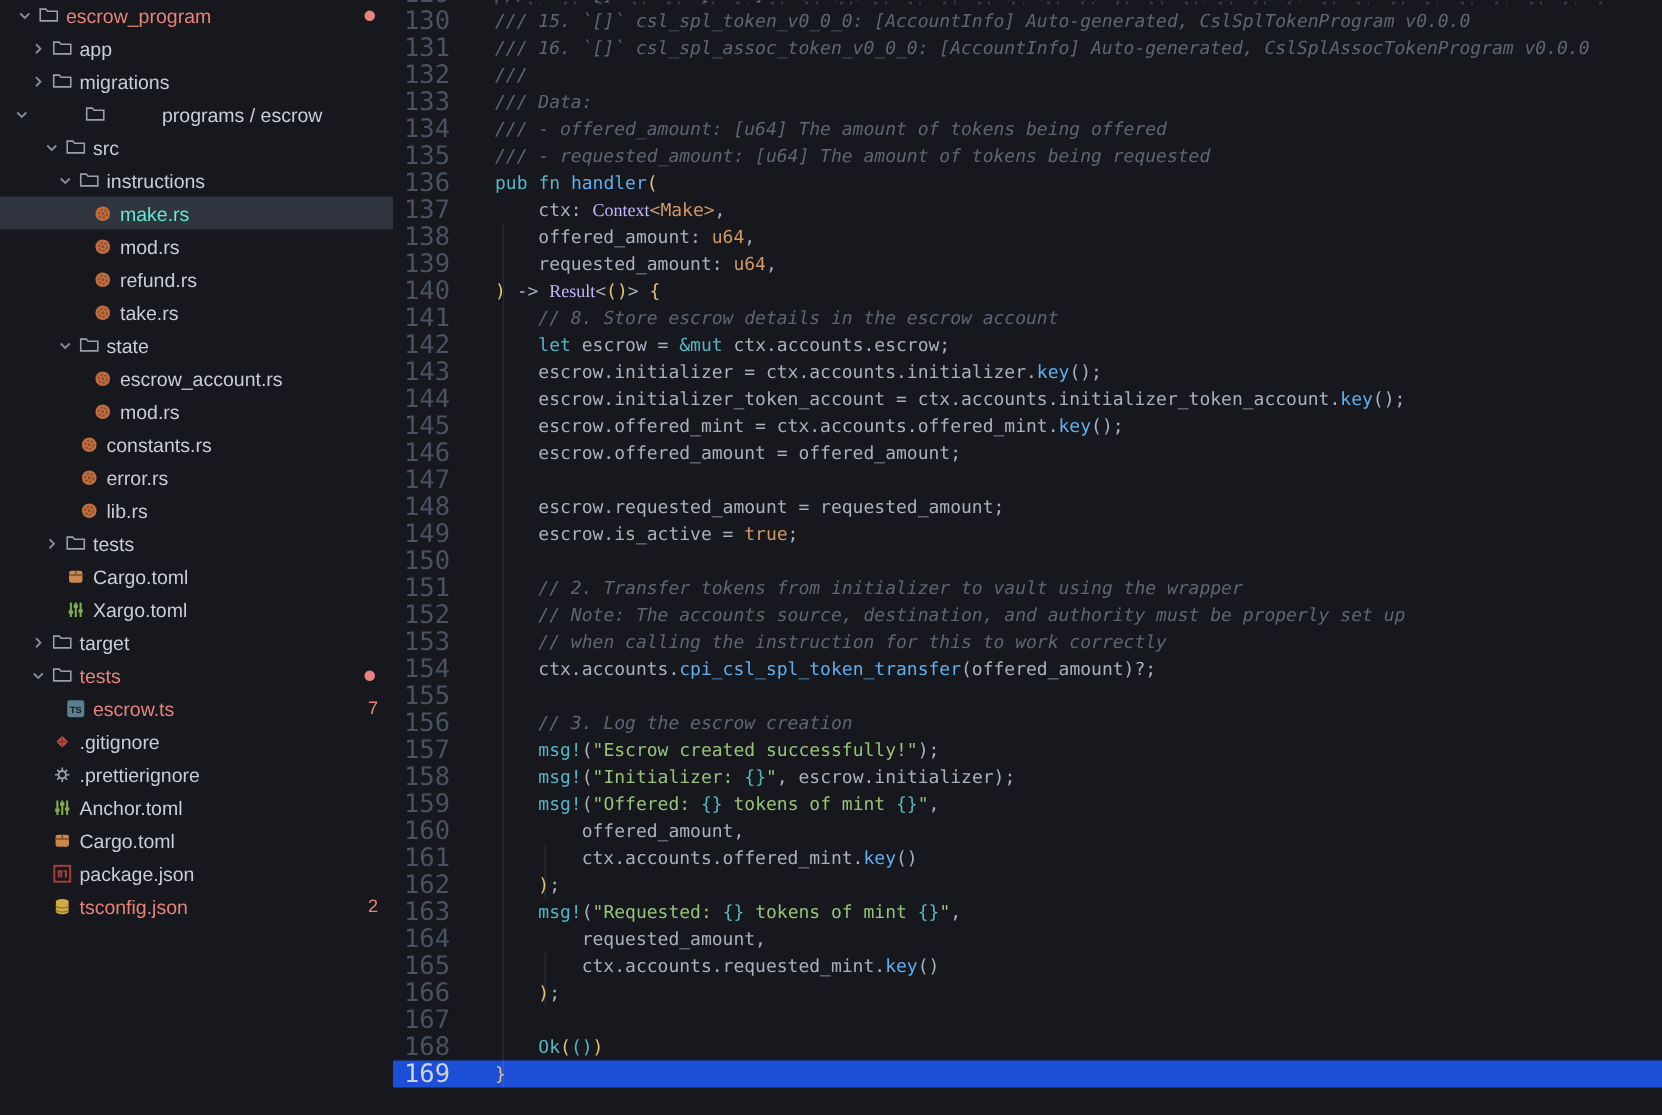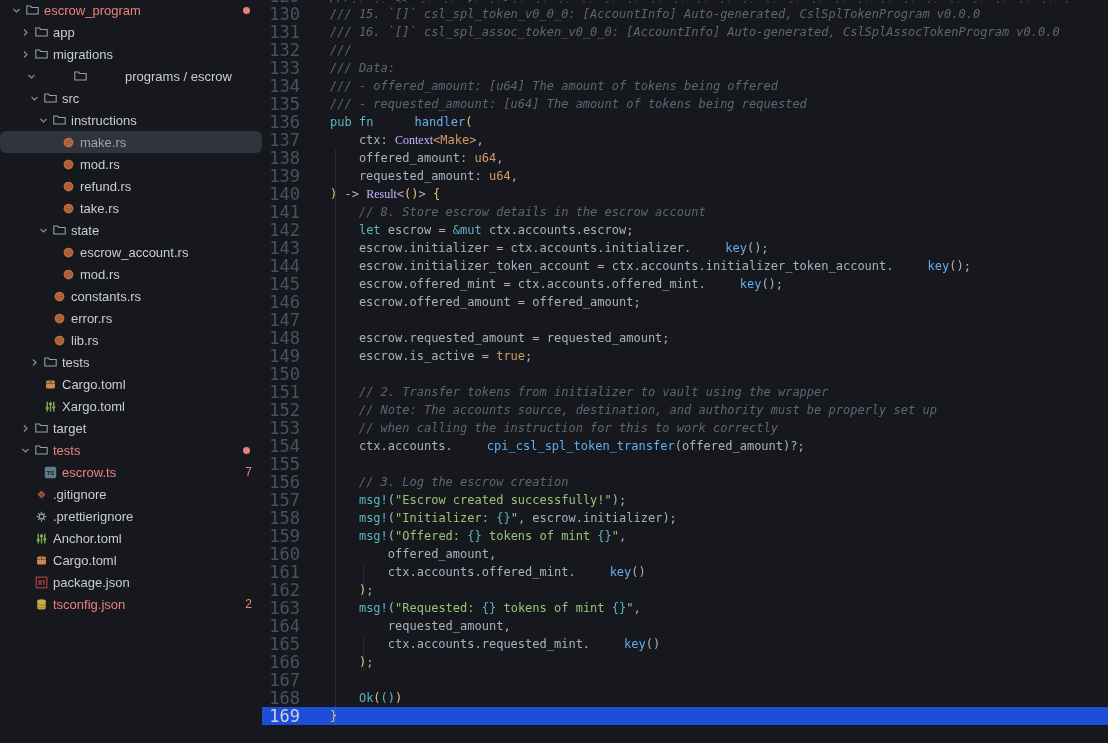--- a/index.html
+++ b/index.html
@@ -3,40 +3,40 @@
 <meta charset="utf-8">
 <style>
   * { margin:0; padding:0; box-sizing:border-box; }
   html,body { width:1108px; height:743px; overflow:hidden; }
   body { background:#16181e; font-family:"Liberation Sans", sans-serif; display:flex; }
 
   
   .sidebar { width:262px; height:743px; flex:0 0 262px; overflow:hidden; position:relative; }
   .tree { margin-top:-1px; }
   .row { height:22px; display:flex; align-items:center; position:relative; color:#c9cdd4; font-size:13px; cursor:pointer; }
-  .row.sel { background:#30343e; color:#a3a3a3;border-radius:6px; }
+  .row.sel { background:#30343e; color:#5eead4; }
   .row.err { color:#e8837b; }
   .chev { width:16px; height:16px; flex:0 0 16px; display:flex; align-items:center; justify-content:center; }
   .ficon { width:16px; height:16px; flex:0 0 16px; display:flex; align-items:center; justify-content:center; margin-right:4px; }
   .lbl { white-space:nowrap; }
   .dot { position:absolute; right:12px; top:8px; width:7px; height:7px; border-radius:50%; background:#e8837b; }
   .badge { position:absolute; right:10px; color:#e8837b; font-size:12px; }
 
   
   .editor { flex:1; height:743px; position:relative; overflow:hidden; font-family:"DejaVu Sans Mono", monospace; font-size:12px; }
   .code-scroll { margin-top:-13px; position:relative; }
   .cl { height:18px; display:flex; align-items:center; white-space:pre; position:relative; }
   .cl.cur { background:#1d4ed8; }
   .num { width:38px; flex:0 0 38px; text-align:right; color:#4a5160; font-size:17px; user-select:none; }
   .cl.cur .num { color:#ccd1da; }
   .ctext { margin-left:30px; letter-spacing:0; }
   .t-pl { color:#a9b1bf; }
   .t-cm { color:#5e6673; font-style:italic; }
   .t-kw { color:#56b6c2; }
-  .t-fn { color:#61afef;margin-left:34px; }
+  .t-fn { color:#61afef; }
   .t-ty { color:#c4b5fd;font-family:Liberation Serif, serif; }
   .t-or { color:#d19a66; }
   .t-st { color:#98c379; }
   .t-esc { color:#56b6c2; }
   .t-yb { color:#e5c07b; }
   .guide { position:absolute; width:1px; background:rgba(255,255,255,0.07); }
   .top-sliver { position:absolute; left:68px; top:1px; height:2px; width:740px; opacity:.45;
     background:repeating-linear-gradient(90deg,#565c68 0 2px,transparent 2px 7px,#565c68 7px 8px,transparent 8px 23px); }
 </style>
 </head>
@@ -77,21 +77,21 @@
             <path d="M4 2l4 4-4 4" fill="none" stroke="#878e9a" stroke-width="1.6"></path>
           </svg>
         </span>
         <span class="ficon">
           <svg width="15" height="14" viewBox="0 0 16 16">
             <path d="M1.5 3.5h4.2l1.4 1.6h7.4v7.4h-13z" fill="none" stroke="#9aa0ab" stroke-width="1.2"></path>
           </svg>
         </span>
         <span class="lbl">migrations</span>
       </div>
-      <div class="row" style="padding-left: 23px; gap: 33px;">
+      <div class="row" style="padding-left: 6px; gap: 33px;">
         <span class="chev">
           <svg width="9" height="9" viewBox="0 0 12 12">
             <path d="M2 4l4 4 4-4" fill="none" stroke="#878e9a" stroke-width="1.6"></path>
           </svg>
         </span>
         <span class="ficon">
           <svg width="15" height="14" viewBox="0 0 16 16">
             <path d="M1.5 3.5h4.2l1.4 1.6h7.4v7.4h-13z" fill="none" stroke="#9aa0ab" stroke-width="1.2"></path>
           </svg>
         </span>

